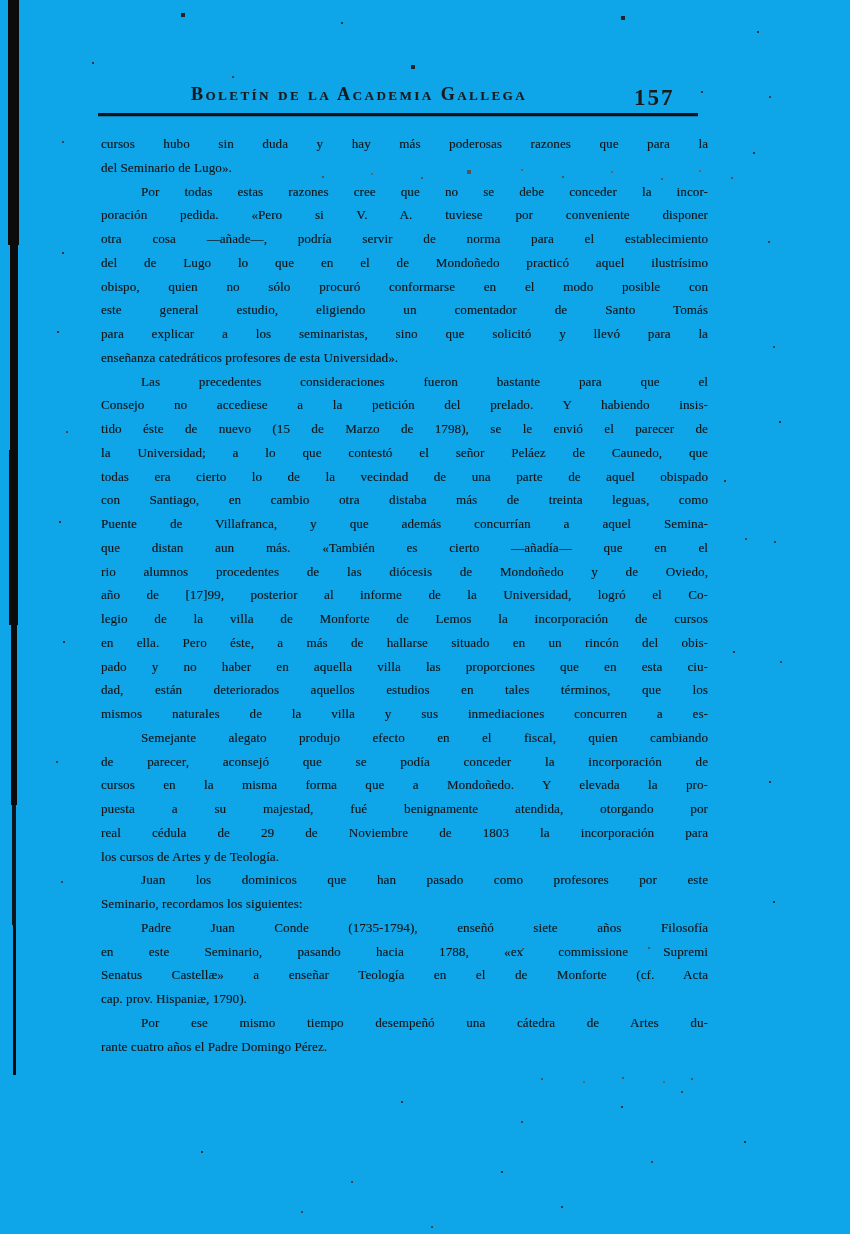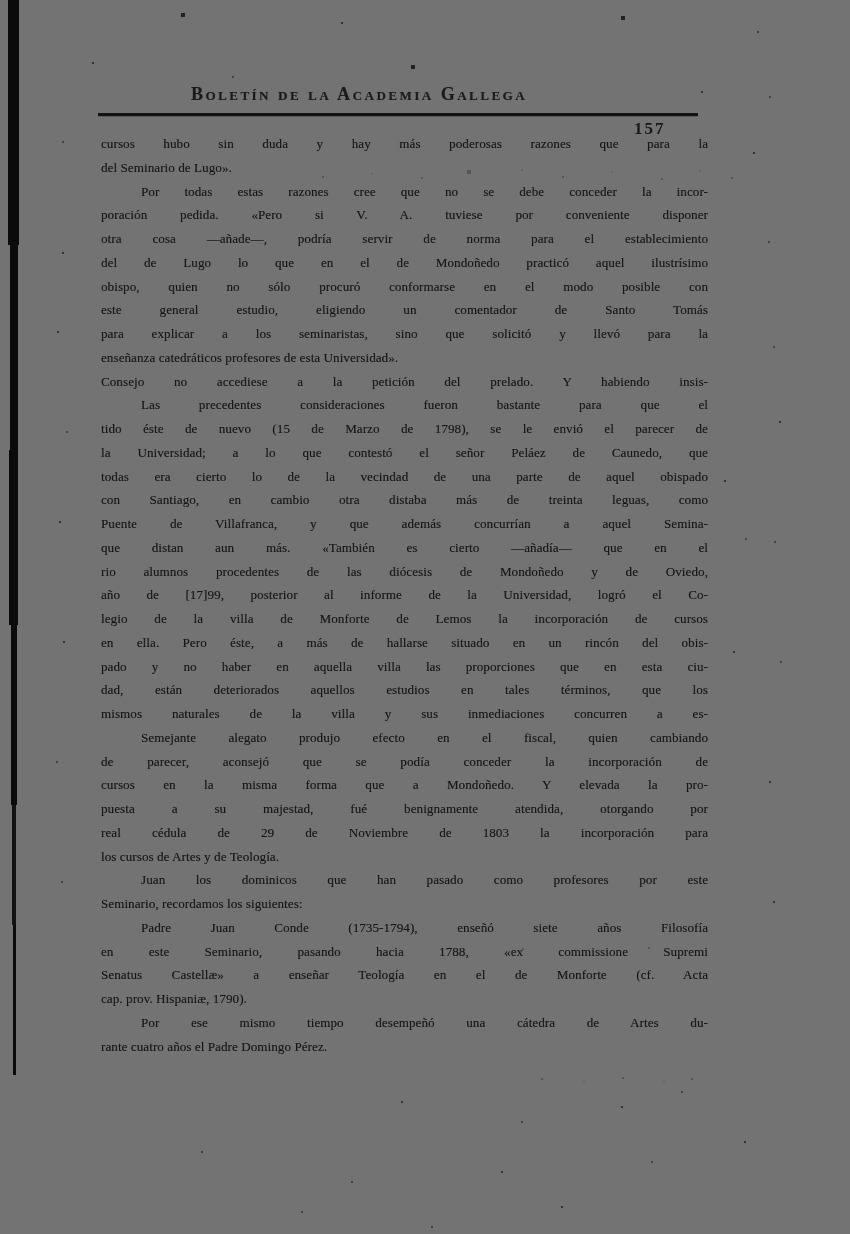--- a/index.html
+++ b/index.html
@@ -1,20 +1,20 @@
 <!DOCTYPE html>
 <html><head>
 <meta charset="utf-8">
 <style>
   html, body { margin: 0; padding: 0; background: #e8e8e8; }
   .page {
     position: relative;
     width: 850px;
     height: 1234px;
-    background: #737373;
+    background: #0ea5e9;
     overflow: hidden;
     font-family: "Liberation Serif", "DejaVu Serif", serif;
     color: #161616;
   }
 
   
   .binding { position: absolute; left: 0; top: 0; width: 30px; height: 1234px; }
   .binding .seg { position: absolute; background: #0b0b0b; }
   .seg1 { left: 8px;  top: 0;     width: 11px; height: 245px; }
   .seg2 { left: 10px; top: 245px; width: 8px;  height: 205px; }
@@ -37,25 +37,24 @@
     font-weight: bold;
     font-size: 18px;
     letter-spacing: 2.5px;
     white-space: nowrap;
     color: #1a1a1a;
     text-shadow: 0.4px 0.4px 0 rgba(0,0,0,.3);
   }
   .page-number {
     position: absolute;
     left: 534px; top: 1px;
-    font-size: 17px;
+    font-size: 23px;
     letter-spacing: 2px;
     font-weight: bold;
     color: #1a1a1a;
-    margin-top: 34px;
   }
   .header-rule {
     position: absolute;
     left: -2px; top: 29px;
     width: 600px; height: 3px;
     background: #141414;
     box-shadow: 0 1px 0 rgba(20,20,20,.25);
   }
 
   
@@ -125,22 +124,22 @@
         <div class="line indent">Por todas estas razones cree que no se debe conceder la incor-</div>
         <div class="line">poración pedida. «Pero si V. A. tuviese por conveniente disponer</div>
         <div class="line">otra cosa —añade—, podría servir de norma para el establecimiento</div>
         <div class="line">del de Lugo lo que en el de Mondoñedo practicó aquel ilustrísimo</div>
         <div class="line">obispo, quien no sólo procuró conformarse en el modo posible con</div>
         <div class="line">este general estudio, eligiendo un comentador de Santo Tomás</div>
         <div class="line">para explicar a los seminaristas, sino que solicitó y llevó para la</div>
         <div class="line last">enseñanza catedráticos profesores de esta Universidad».</div>
       </div>
       <div>
+        <div class="line indent">Las precedentes consideraciones fueron bastante para que el</div>
         <div class="line">Consejo no accediese a la petición del prelado. Y habiendo insis-</div>
-        <div class="line indent">Las precedentes consideraciones fueron bastante para que el</div>
         <div class="line">tido éste de nuevo (15 de Marzo de 1798), se le envió el parecer de</div>
         <div class="line">la Universidad; a lo que contestó el señor Peláez de Caunedo, que</div>
         <div class="line">todas era cierto lo de la vecindad de una parte de aquel obispado</div>
         <div class="line">con Santiago, en cambio otra distaba más de treinta leguas, como</div>
         <div class="line">Puente de Villafranca, y que además concurrían a aquel Semina-</div>
         <div class="line">que distan aun más. «También es cierto —añadía— que en el</div>
         <div class="line">rio alumnos procedentes de las diócesis de Mondoñedo y de Oviedo,</div>
         <div class="line">año de [17]99, posterior al informe de la Universidad, logró el Co-</div>
         <div class="line">legio de la villa de Monforte de Lemos la incorporación de cursos</div>
         <div class="line">en ella. Pero éste, a más de hallarse situado en un rincón del obis-</div>

